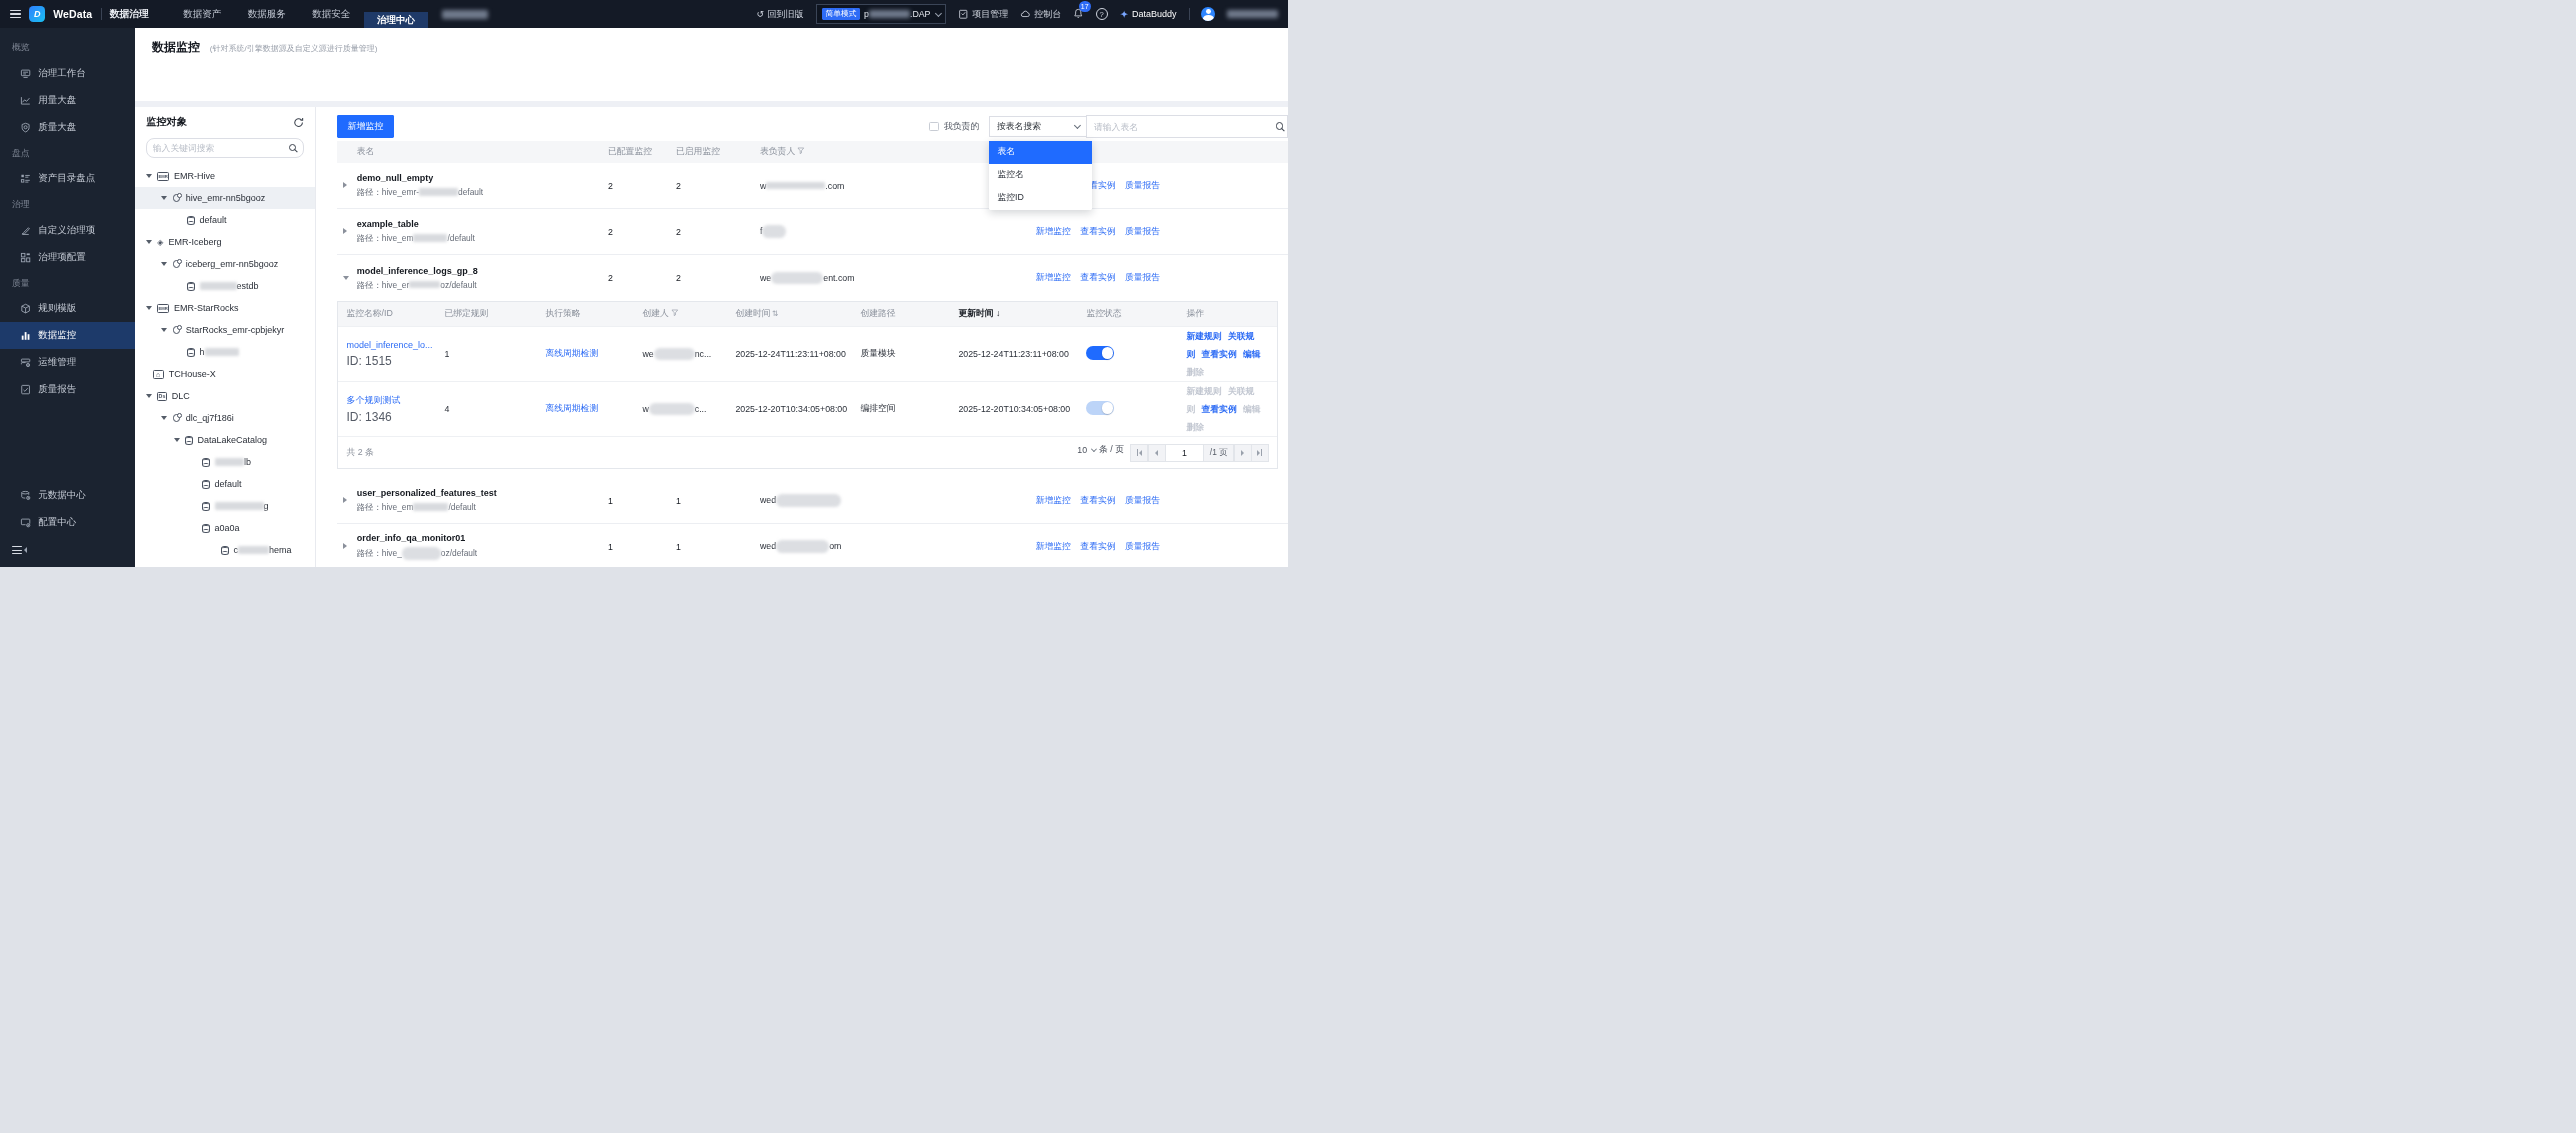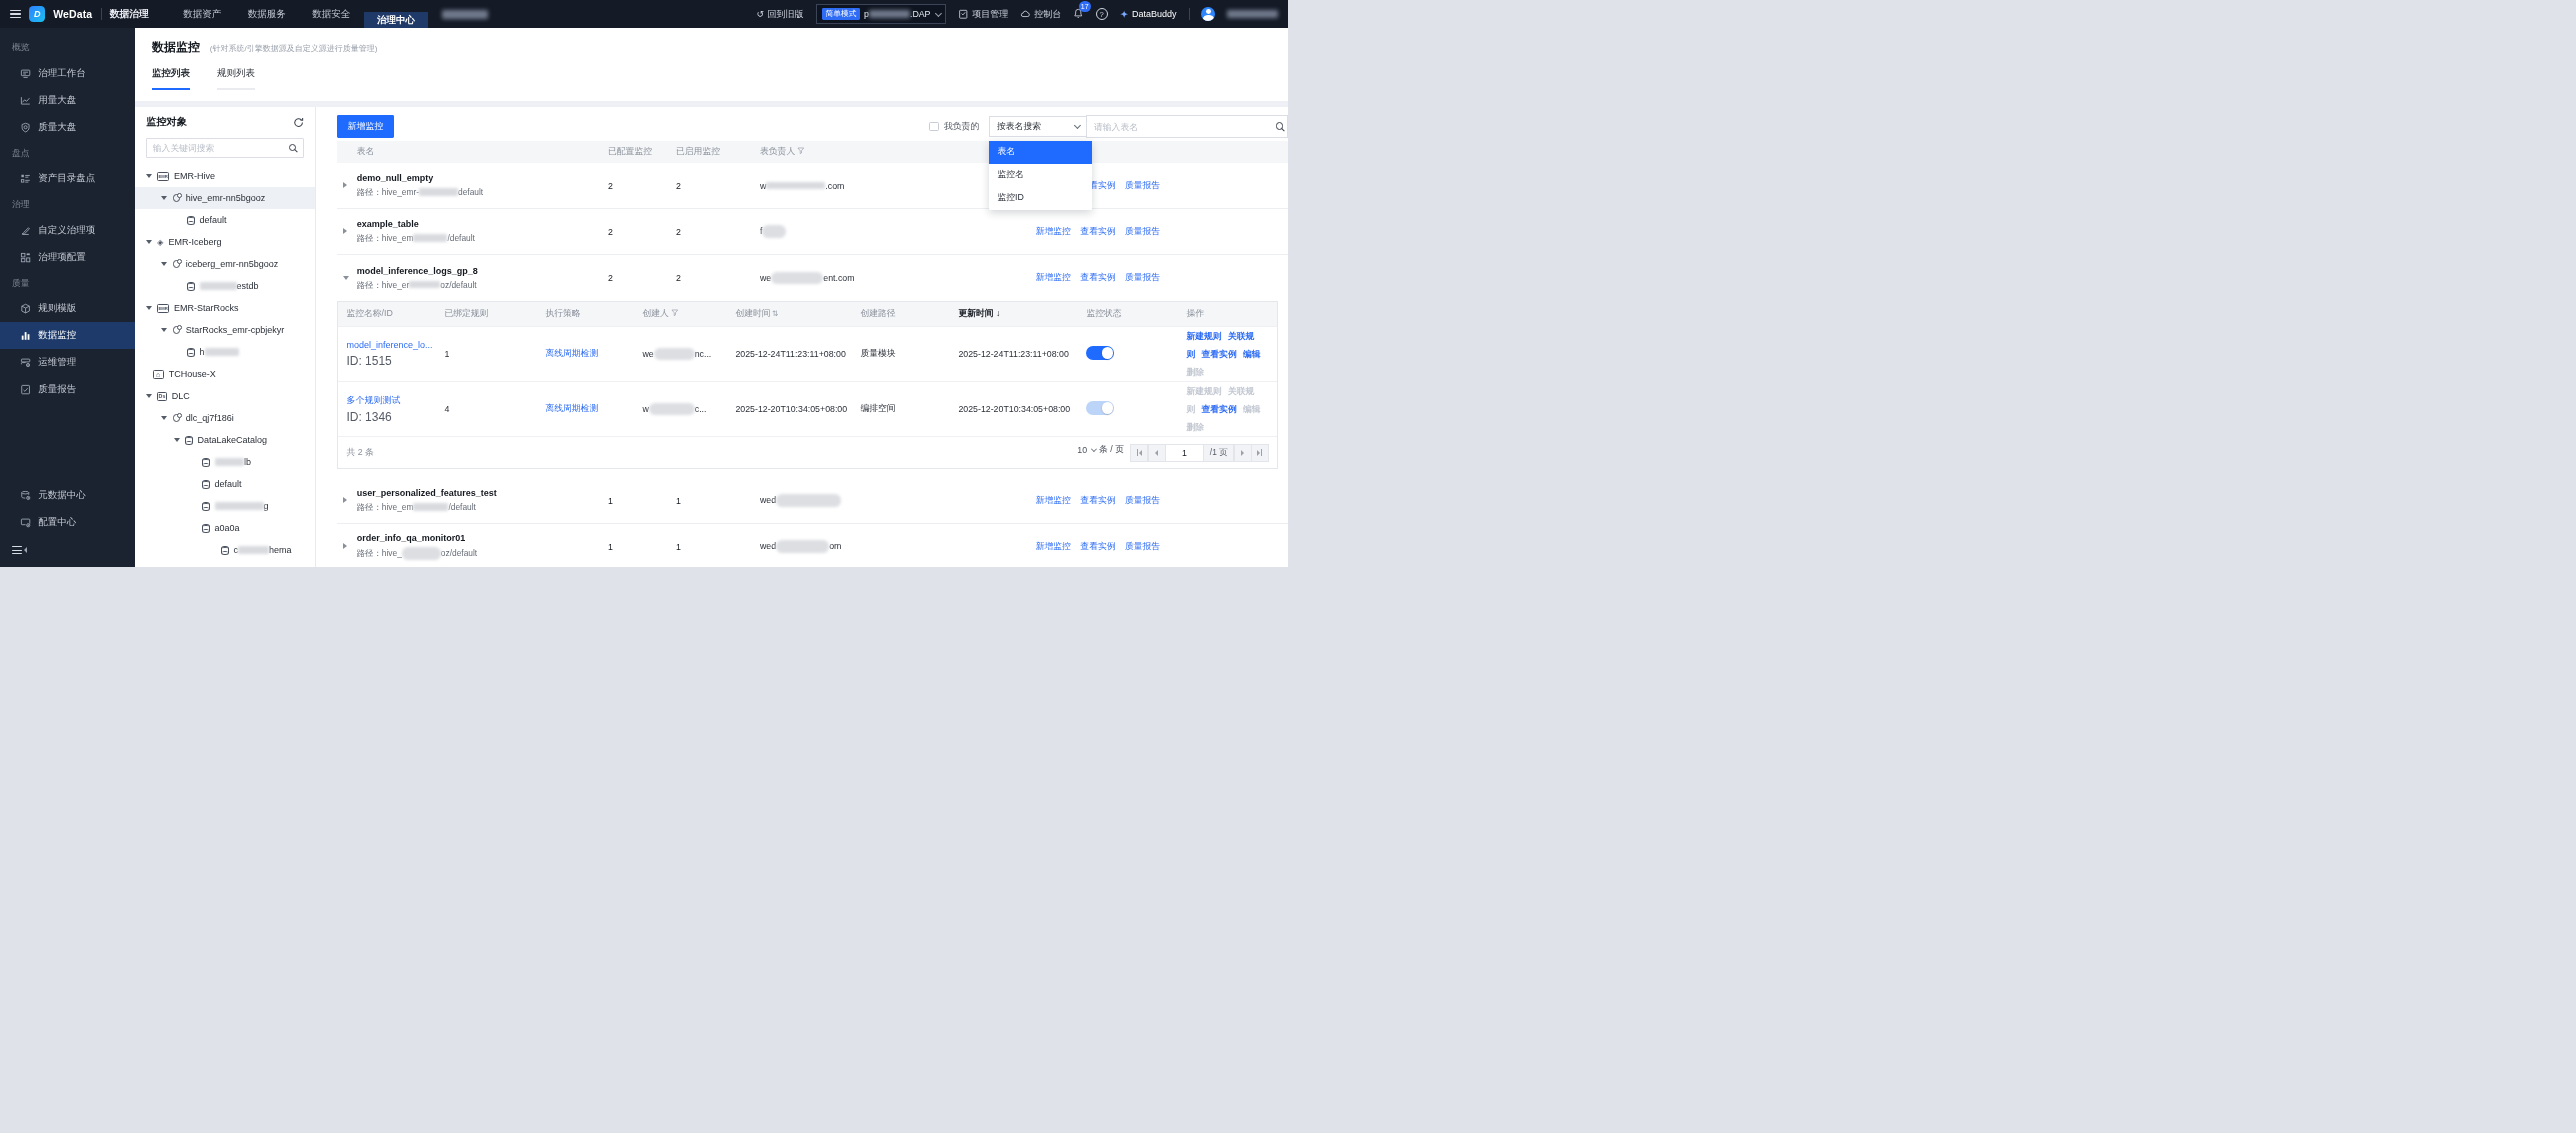--- a/index.html
+++ b/index.html
@@ -57,21 +57,21 @@
   .tab { font-size:9.5px; padding-bottom:7.7px; cursor:pointer; color:#2a2f38; border-bottom:2.1px solid transparent; }
   .tab.active { font-weight:bold; border-bottom-color:#1f6bff; }
   .tab.inactive { border-bottom-color:#e9ebef; }
   .content { position:absolute; top:79px; left:0; right:0; bottom:0; background:#fff; display:flex; overflow:hidden; }
 
   
   .tree-panel { width:181px; flex:none; border-right:0.7px solid #e8eaef; padding-top:8.4px; overflow:hidden; }
   .tree-head { display:flex; align-items:center; justify-content:space-between; padding:0 11.2px; }
   .tree-title { font-size:10.2px; font-weight:bold; color:#14181f; }
   .refresh { width:11.2px; height:11.2px; cursor:pointer; stroke:#3c434e; fill:none; stroke-width:1.5; }
-  .tree-search { margin:8.4px 11.2px 7px; height:20.4px; border:0.7px solid #dcdee5; border-radius:1px; display:flex; align-items:center; padding:0 5.6px; gap:4.2px; }
+  .tree-search { margin:8.4px 11.2px 7px; height:20.4px; border:0.7px solid #dcdee5; border-radius:8px; display:flex; align-items:center; padding:0 5.6px; gap:4.2px; }
   .tree-search input { border:none; outline:none; flex:1; font-size:8.8px; color:#333; width:100%; font-family:inherit; }
   .tree-search input::placeholder { color:#b8bdc7; }
   .mag { width:8.4px; height:8.4px; position:relative; flex:none; }
   .mag::before { content:''; position:absolute; width:5.6px; height:5.6px; border:1.1px solid #5f6672; border-radius:50%; left:0; top:0; }
   .mag::after { content:''; position:absolute; width:3.5px; height:1.1px; background:#5f6672; transform:rotate(45deg); left:4.9px; top:6.3px; }
   .tree-list { margin-top:1.4px; }
   .tree-row { height:22px; display:flex; align-items:center; gap:4.9px; font-size:9px; color:#2a2f38; cursor:pointer; white-space:nowrap; }
   .tree-row.selected { background:#edf0f4; }
   .caret-d { width:0; height:0; border-left:3.2px solid transparent; border-right:3.2px solid transparent; border-top:4.2px solid #555d69; flex:none; }
   .badge-ic { flex:none; border:0.8px solid #4a5260; border-radius:1.4px; color:#4a5260; font-weight:bold; display:flex; align-items:center; justify-content:center; }
@@ -330,24 +330,20 @@
       </div>
     </div>
   </div>
 
   <div class="main">
     <div class="page-head">
       <div class="title-row">
         <span class="page-title">数据监控</span>
         <span class="page-sub">(针对系统/引擎数据源及自定义源进行质量管理)</span>
       </div>
-      <div class="tabs">
-        <span class="tab active">监控列表</span>
-        <span class="tab inactive">规则列表</span>
-      </div>
     </div>
 
     <div class="content">
 
       <div class="tree-panel">
         <div class="tree-head">
           <span class="tree-title">监控对象</span>
           <svg class="refresh" viewBox="0 0 16 16">
               <path d="M13.5 8a5.5 5.5 0 1 1-1.7-4"></path>
               <path d="M13.8 1.5v3h-3"></path>

